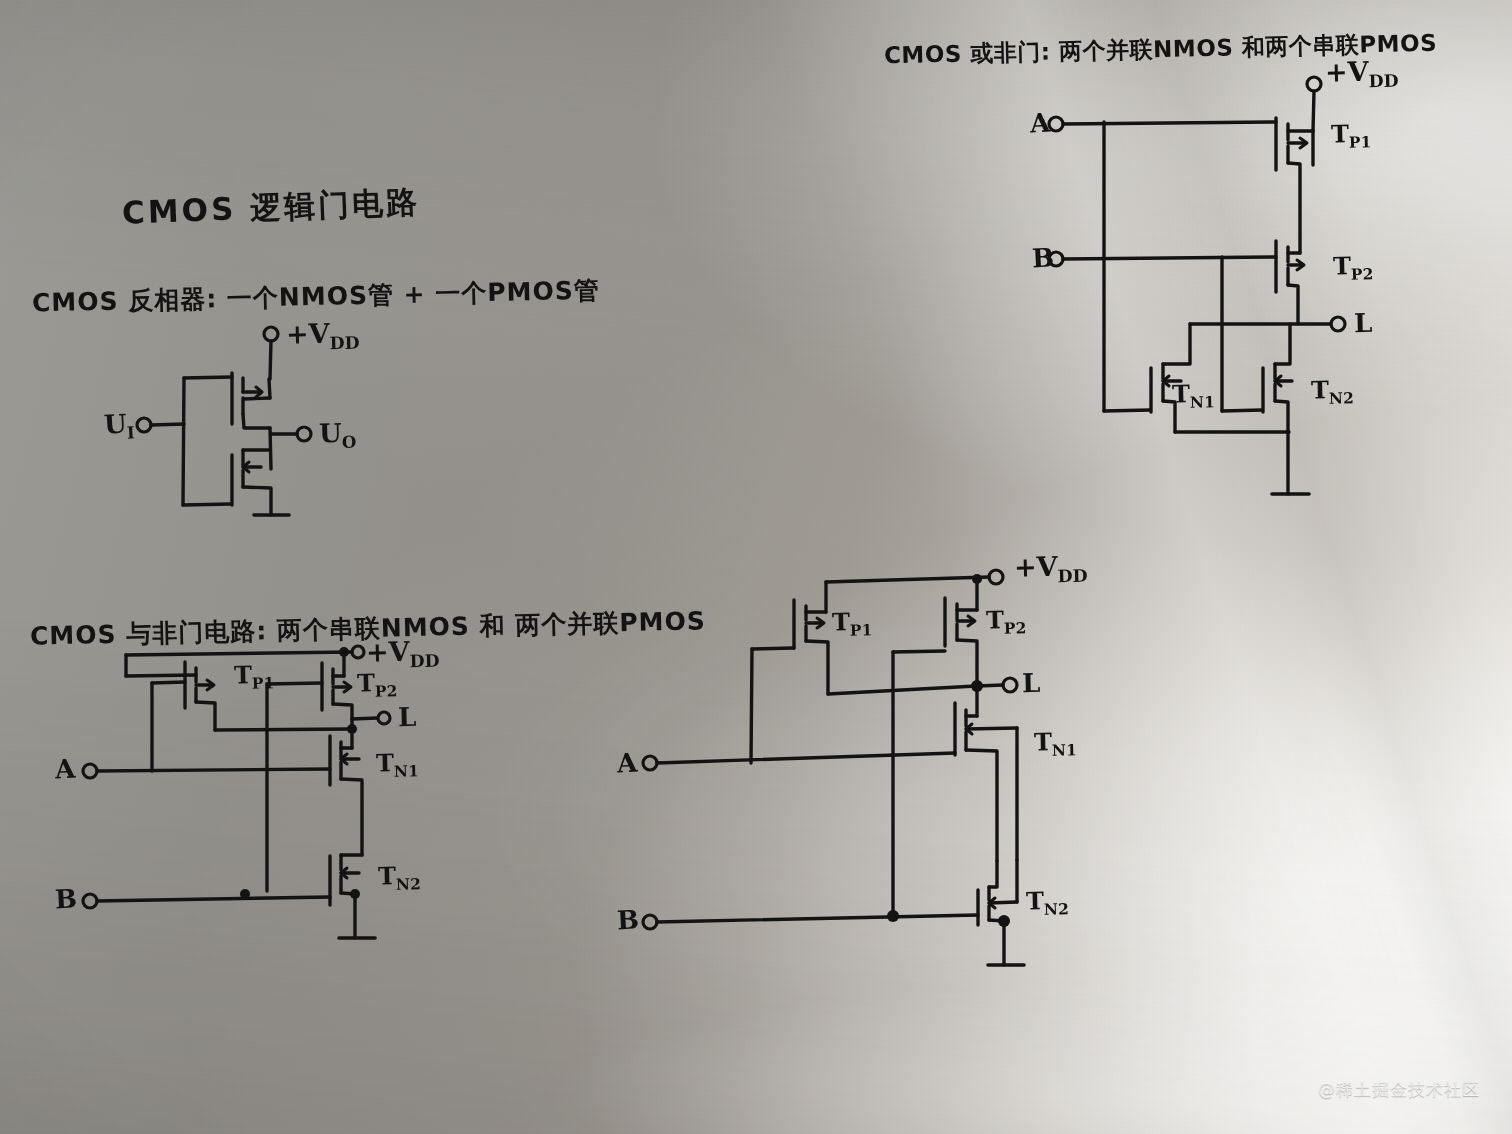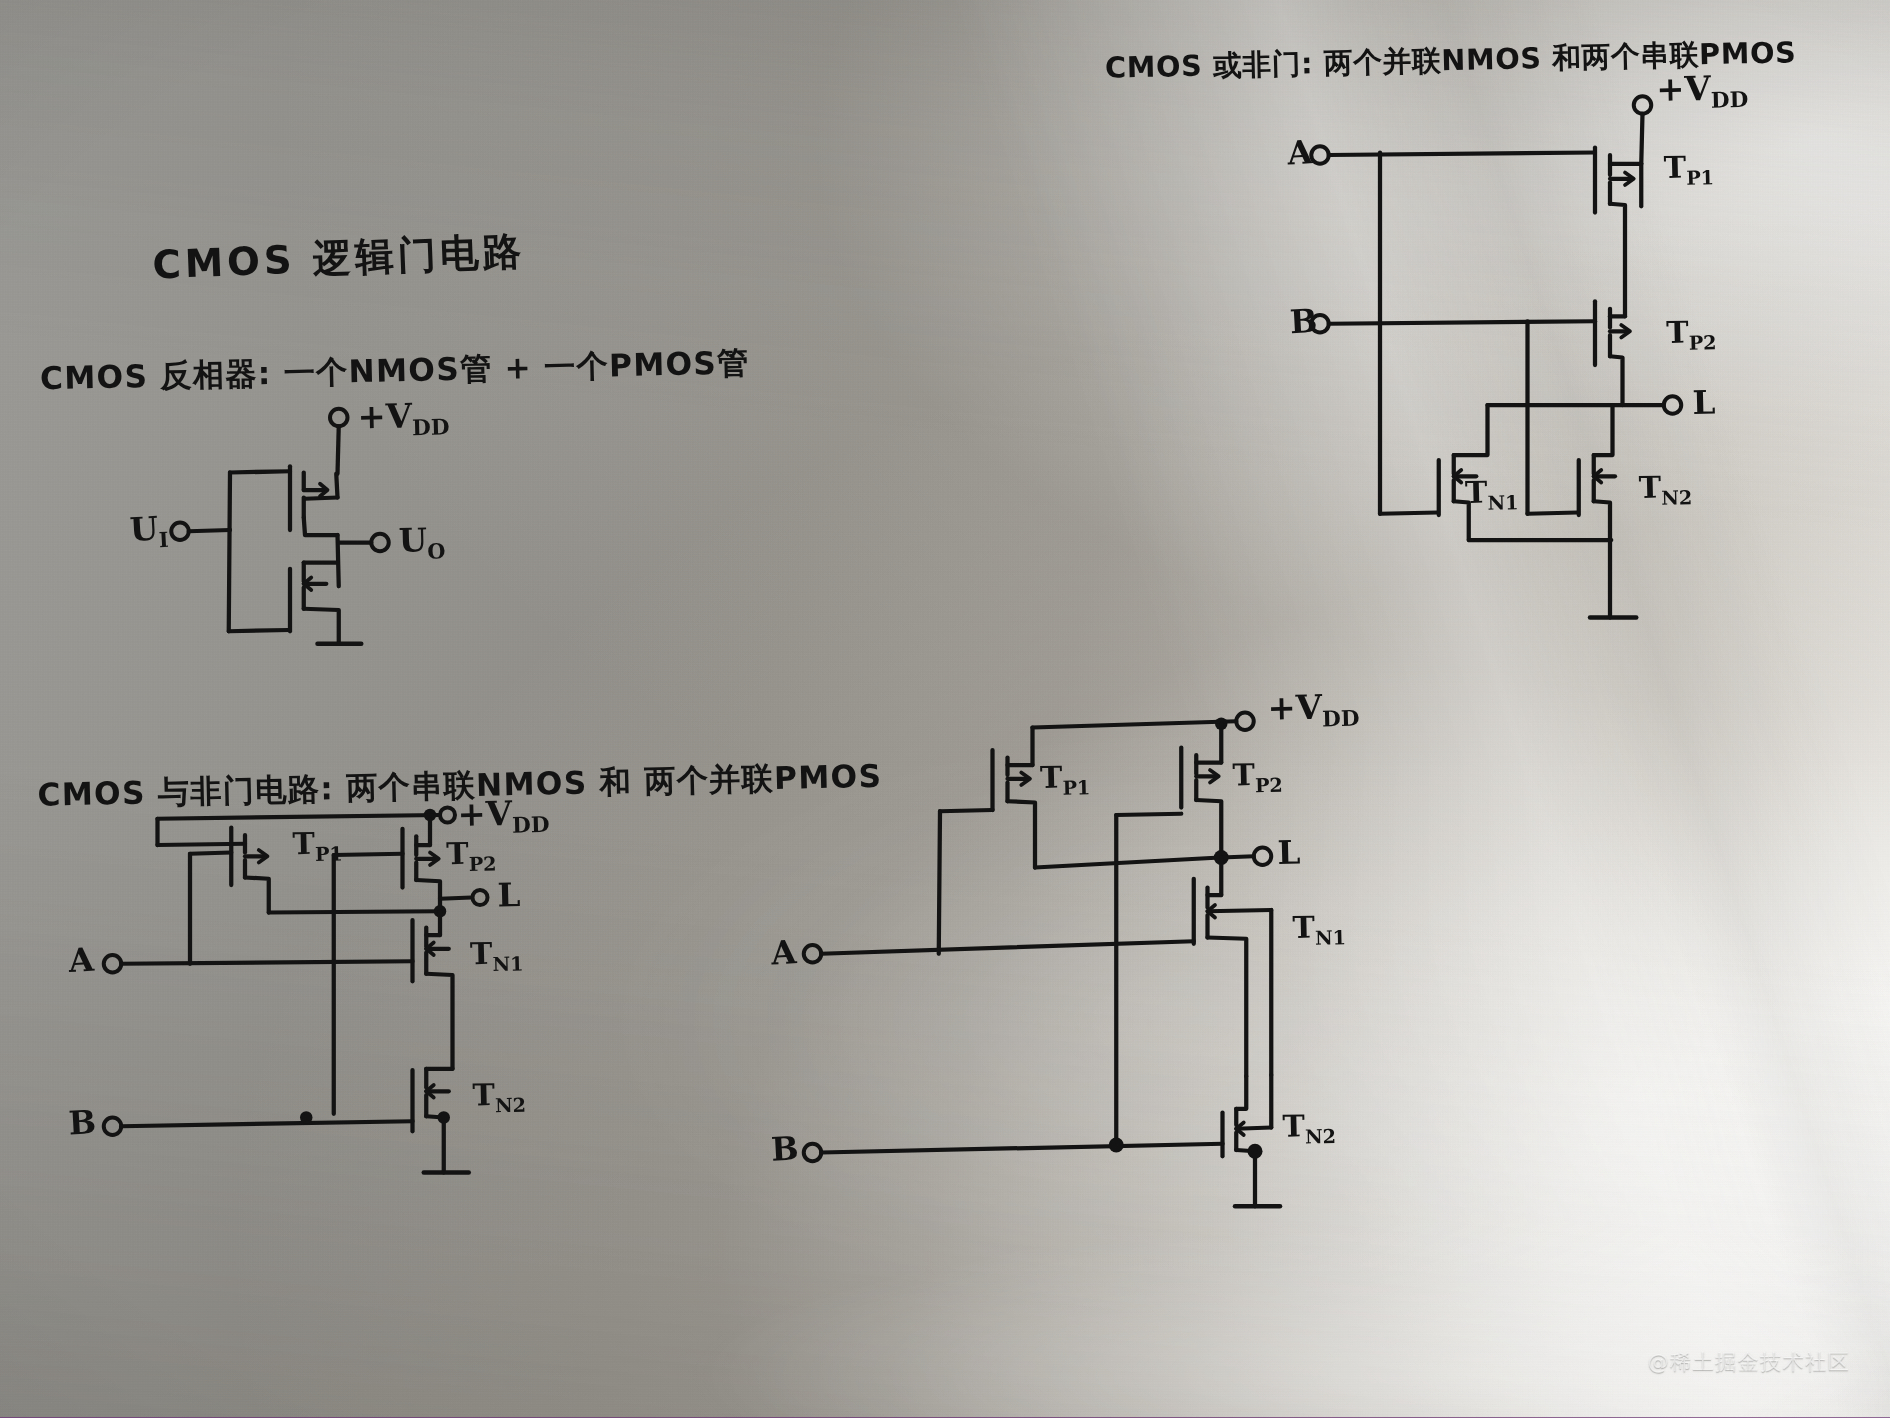--- a/index.html
+++ b/index.html
@@ -8,21 +8,21 @@
     padding: 0;
     background: #1a1a1a;
   }
   #page {
     position: relative;
     width: 1512px;
     height: 1134px;
     overflow: hidden;
     font-family: "Liberation Sans", sans-serif;
     
-    background-color: #d946ef;
+    background-color: #8b5cf6;
   }
   
   .lighting {
     position: absolute;
     inset: 0;
     pointer-events: none;
   }
   .lx-base {
     background:
       radial-gradient(130% 105% at 103% 88%, rgba(255,255,255,0.97) 0%, rgba(252,252,251,0.85) 16%, rgba(236,234,230,0.55) 33%, rgba(205,202,196,0.22) 50%, rgba(160,158,152,0.0) 70%),

